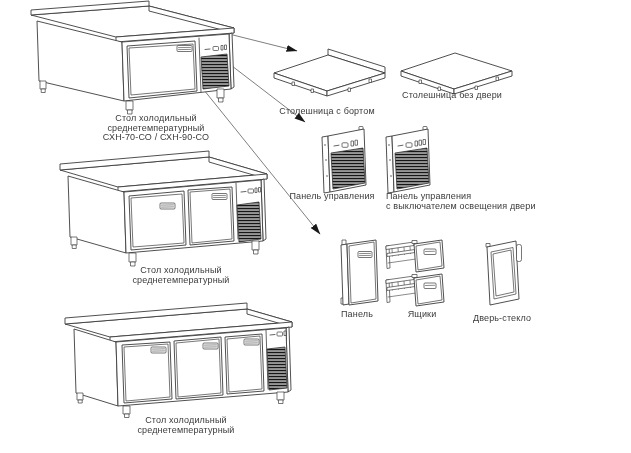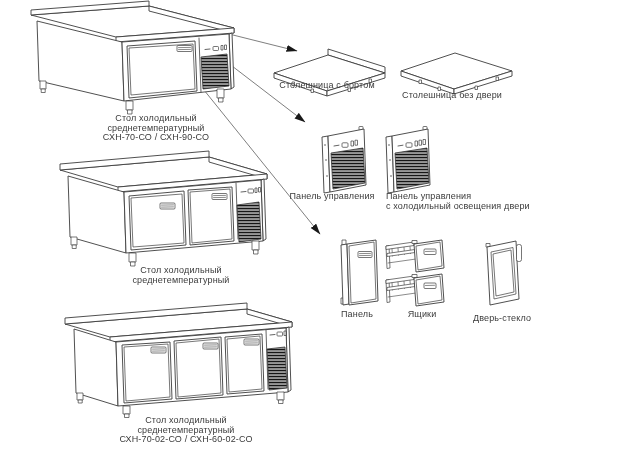--- a/index.html
+++ b/index.html
@@ -260,32 +260,31 @@
   </div>
 
   <div class="lbl c" style="left:181px;top:266px">
     <div>Стол холодильный</div>
     <div>среднетемпературный</div>
   </div>
 
   <div class="lbl c" style="left:186px;top:416px">
     <div>Стол холодильный</div>
     <div>среднетемпературный</div>
-    <div>СХН-70-02-СО / СХН-60-02-СО</div>
-  </div>
-
-  <div class="lbl c" style="left:327px;top:81px">Столешница с бортом</div>
+  </div>
+
+  <div class="lbl c" style="left:327px;top:107px">Столешница с бортом</div>
 
   <div class="lbl c" style="left:452px;top:91px">Столешница без двери</div>
 
   <div class="lbl c" style="left:332px;top:192px">Панель управления</div>
 
   <div class="lbl" style="left:386px;top:192px">
     <div>Панель управления</div>
-    <div>с холодильный освещения двери</div>
+    <div>с выключателем освещения двери</div>
   </div>
 
   <div class="lbl c" style="left:357px;top:310px">Панель</div>
 
   <div class="lbl c" style="left:422px;top:310px">Ящики</div>
 
   <div class="lbl c" style="left:502px;top:314px">Дверь-стекло</div>
 
 </div>
 

